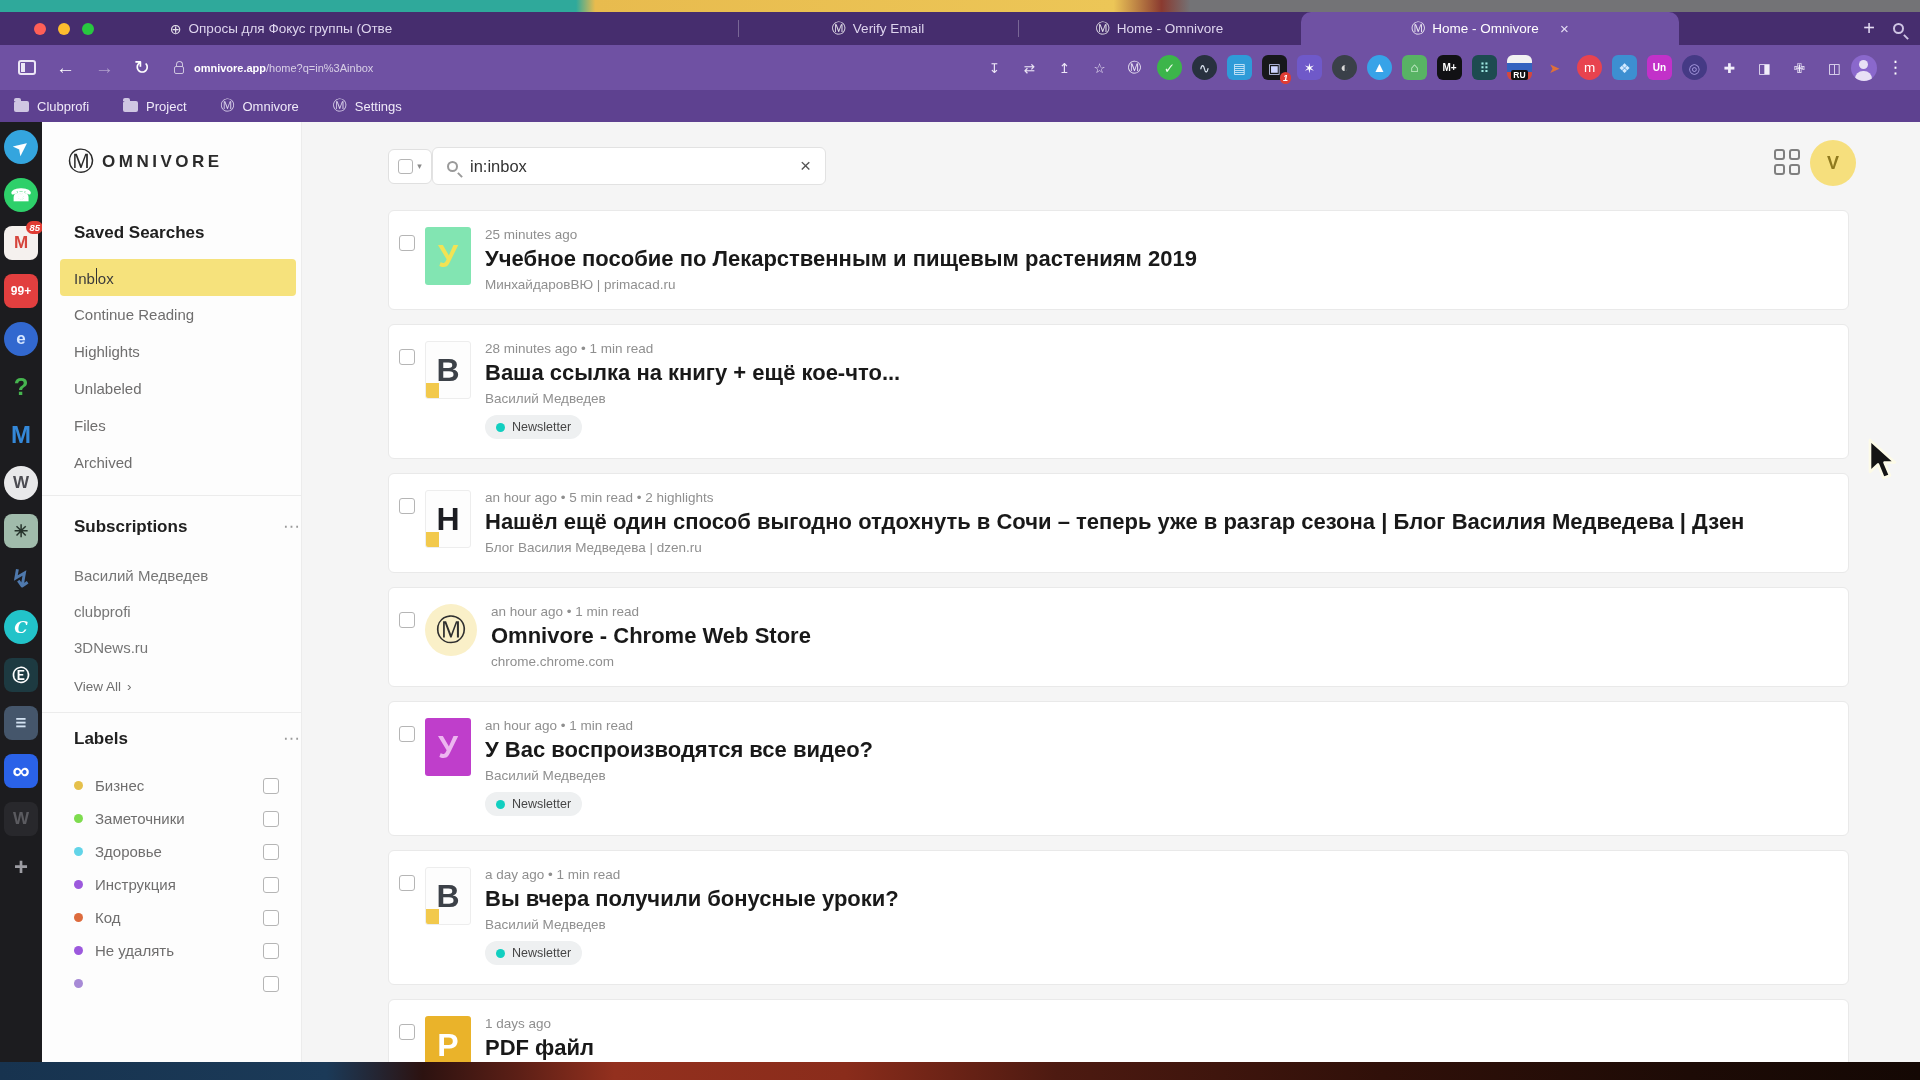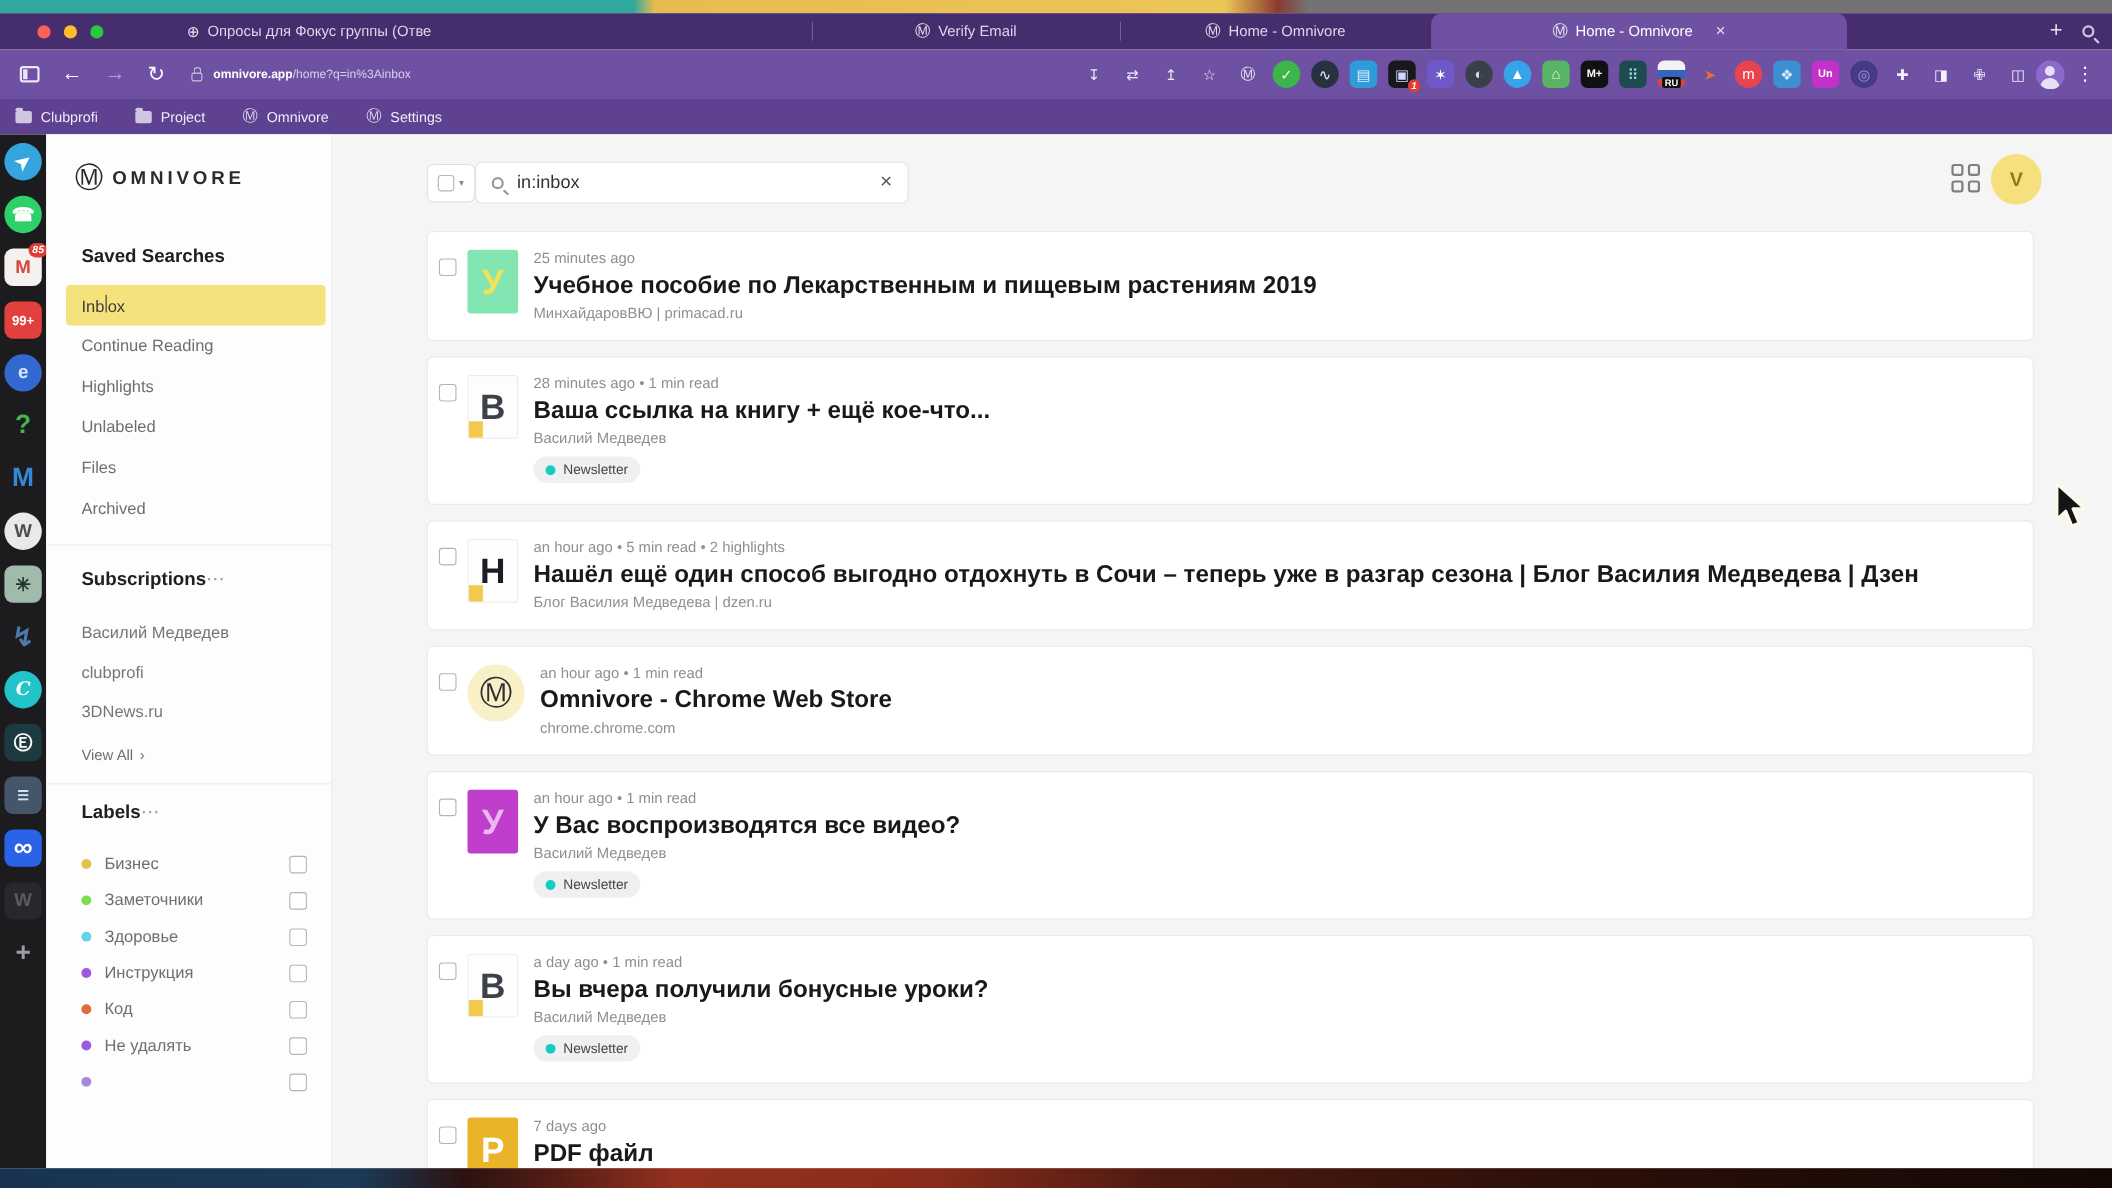--- a/index.html
+++ b/index.html
@@ -78,21 +78,21 @@
   .ditem.dim { opacity:.5; }
   .ditem.telegram span { transform:rotate(-38deg); display:inline-block; }
   .ditem .dbadge { position:absolute; right:-5px; top:-5px; background:#e03c33; color:#fff; font-size:9.5px; line-height:13px; padding:0 3px; border-radius:7px; font-weight:700; }
 
   
   .panel { width:260px; background:#fdfdfd; border-right:1px solid #ececec; flex:none; overflow:hidden; position:relative; }
   .logo { display:flex; align-items:center; gap:8px; margin:22px 0 0 26px; color:#2b2b2b; }
   .logo .lg-m { font-size:26px; }
   .logo .lg-t { font-size:17px; font-weight:700; letter-spacing:3.5px; }
   .phead { font-size:17px; font-weight:700; color:#202020; margin-left:32px; }
-  .phead-row { display:flex; align-items:center; margin-right:24px; }
+  .phead-row { display:flex; align-items:center; justify-content:space-between; }
   .more-dots { color:#9a9a9a; font-size:17px; letter-spacing:1px; }
   .slist { margin-top:16px; }
   .sitem { height:37px; display:flex; align-items:center; padding-left:32px; font-size:15px; color:#6f6e6e; }
   .sitem.active { background:#f6e27c; border-radius:4px; margin:0 5px 0 18px; padding-left:14px; color:#3c3c3c; position:relative; }
   .caret { display:inline-block; width:1px; height:16px; background:#333; margin:0 1px; }
   .pdiv { height:1px; background:#ececec; margin-top:14px; }
   .subitem { height:36px; display:flex; align-items:center; padding-left:32px; font-size:15px; color:#767676; }
   .viewall { display:flex; align-items:center; gap:6px; margin:14px 0 0 32px; font-size:13.5px; color:#6f6f6f; }
   .lrow { height:33px; display:flex; align-items:center; padding:0 22px 0 32px; font-size:15px; color:#6f6e6e; gap:12px; }
   .ldot { width:9px; height:9px; border-radius:50%; flex:none; }
@@ -653,21 +653,21 @@
               </div>
             </div>
           </div>
 
           <div class="card h110">
             <span class="cb"></span>
             <div class="thumb tile" style="background: rgb(234, 179, 42); color: rgb(255, 255, 255);">
               <span>P</span>
             </div>
             <div class="meta">
-              <div class="time">7 days ago</div>
+              <div class="time">1 days ago</div>
               <div class="title">PDF файл</div>
 
             </div>
           </div>
         </div>
     </div>
   </div>
 
   <div class="bottom-bar"></div>
 

